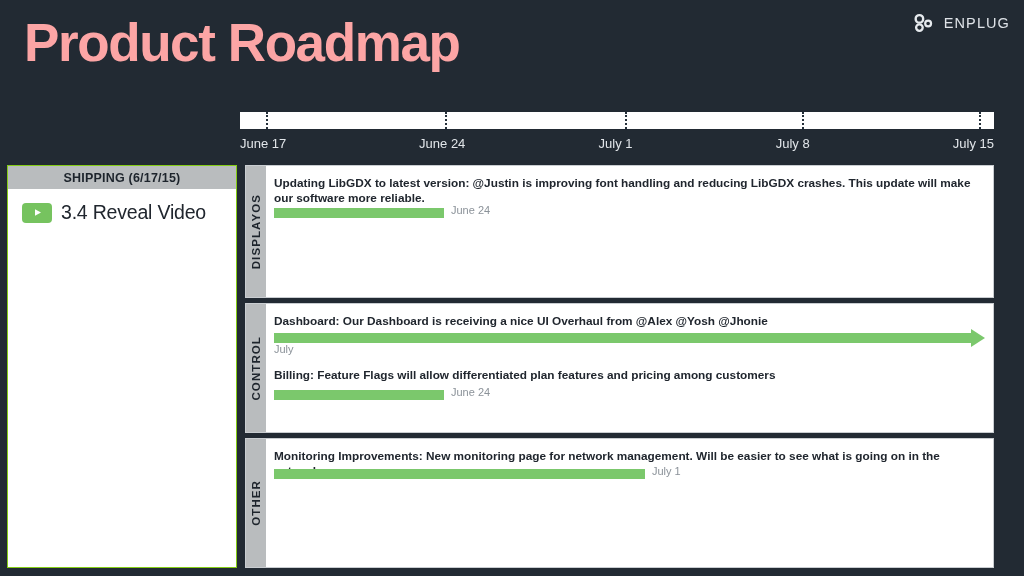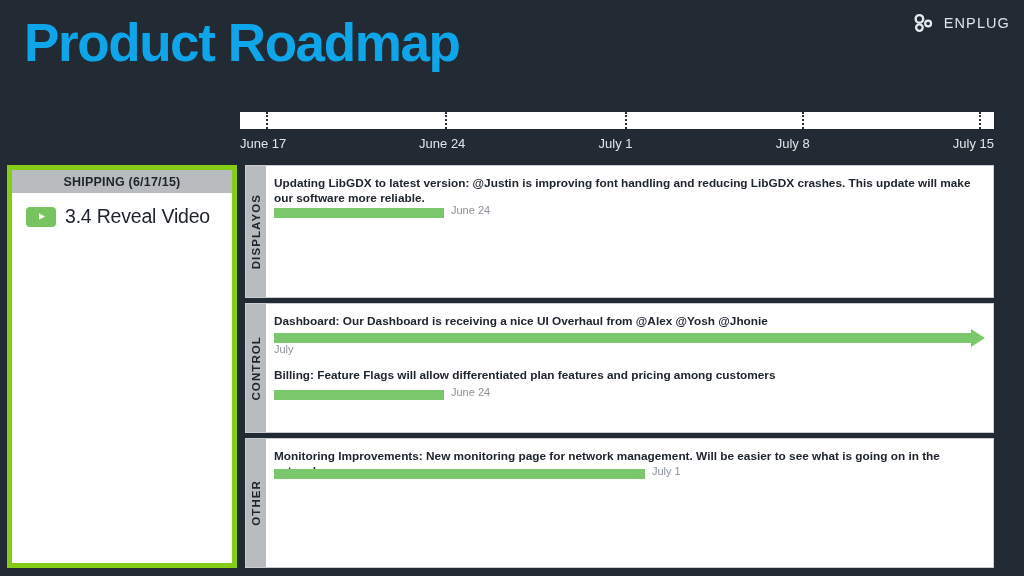--- a/index.html
+++ b/index.html
@@ -7,21 +7,21 @@
     width: 1024px; height: 576px;
     background: #222a33;
     font-family: "Liberation Sans", sans-serif;
     overflow: hidden;
   }
   #app { position: relative; width: 1024px; height: 576px; background: #222a33; }
 
   
   .page-title {
     position: absolute; left: 24px; top: 6px;
-    font-size: 53px; font-weight: bold; color: #0ea5e9;
+    font-size: 53px; font-weight: bold; color: #fca5a5;
     letter-spacing: -1.4px; line-height: 74px;
     white-space: nowrap;
   }
   .brand {
     position: absolute; right: 14px; top: 12px;
     display: flex; align-items: center; gap: 9px;
   }
   .brand-mark { width: 22px; height: 22px; display: block; }
   .brand-name {
     font-size: 14.5px; color: #dfe3e8; letter-spacing: 1.1px;
@@ -39,21 +39,21 @@
     border-left: 2px dotted #25303a;
   }
   .tick-label {
     position: absolute; top: 24px; font-size: 13px; color: #e2e6ea;
     white-space: nowrap;
   }
 
   
   .shipping-panel {
     position: absolute; left: 7px; top: 165px; width: 230px; height: 403px;
-    background: #ffffff; border: 5px solid #84cc16;
+    background: #ffffff; border: 1px solid #84cc16;
   }
   .shipping-head {
     height: 23px; background: #b9bcbe;
     display: flex; align-items: center; justify-content: center;
     font-size: 12.5px; font-weight: bold; color: #1d242c; letter-spacing: .2px;
   }
   .shipping-body { padding: 12px 8px 0 14px; }
   .shipping-item-head { display: flex; align-items: center; gap: 9px; }
   .play-badge {
     width: 30px; height: 20px; border-radius: 4px; background: #76c35f;

